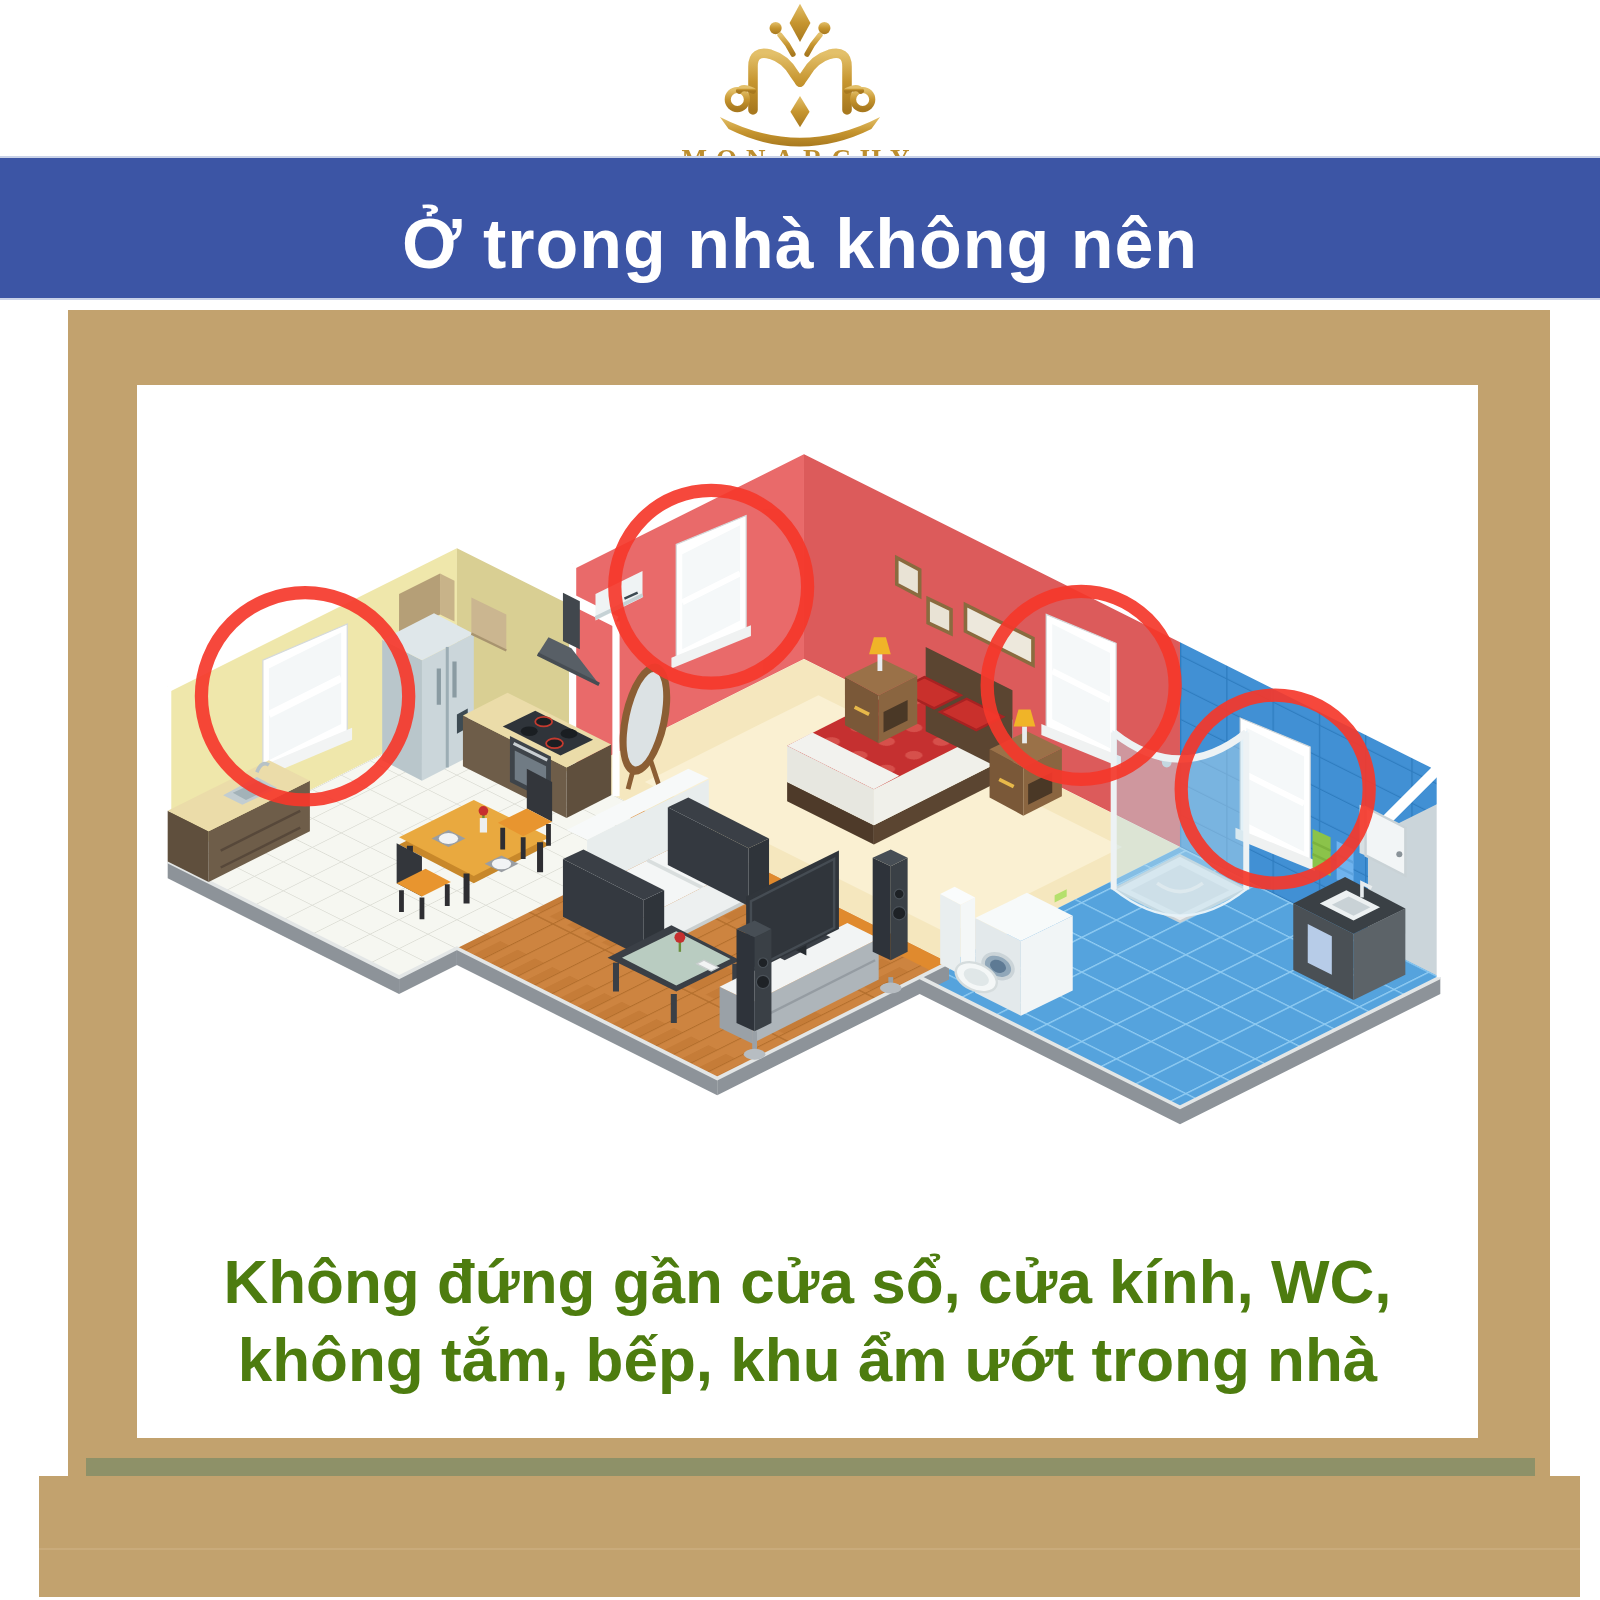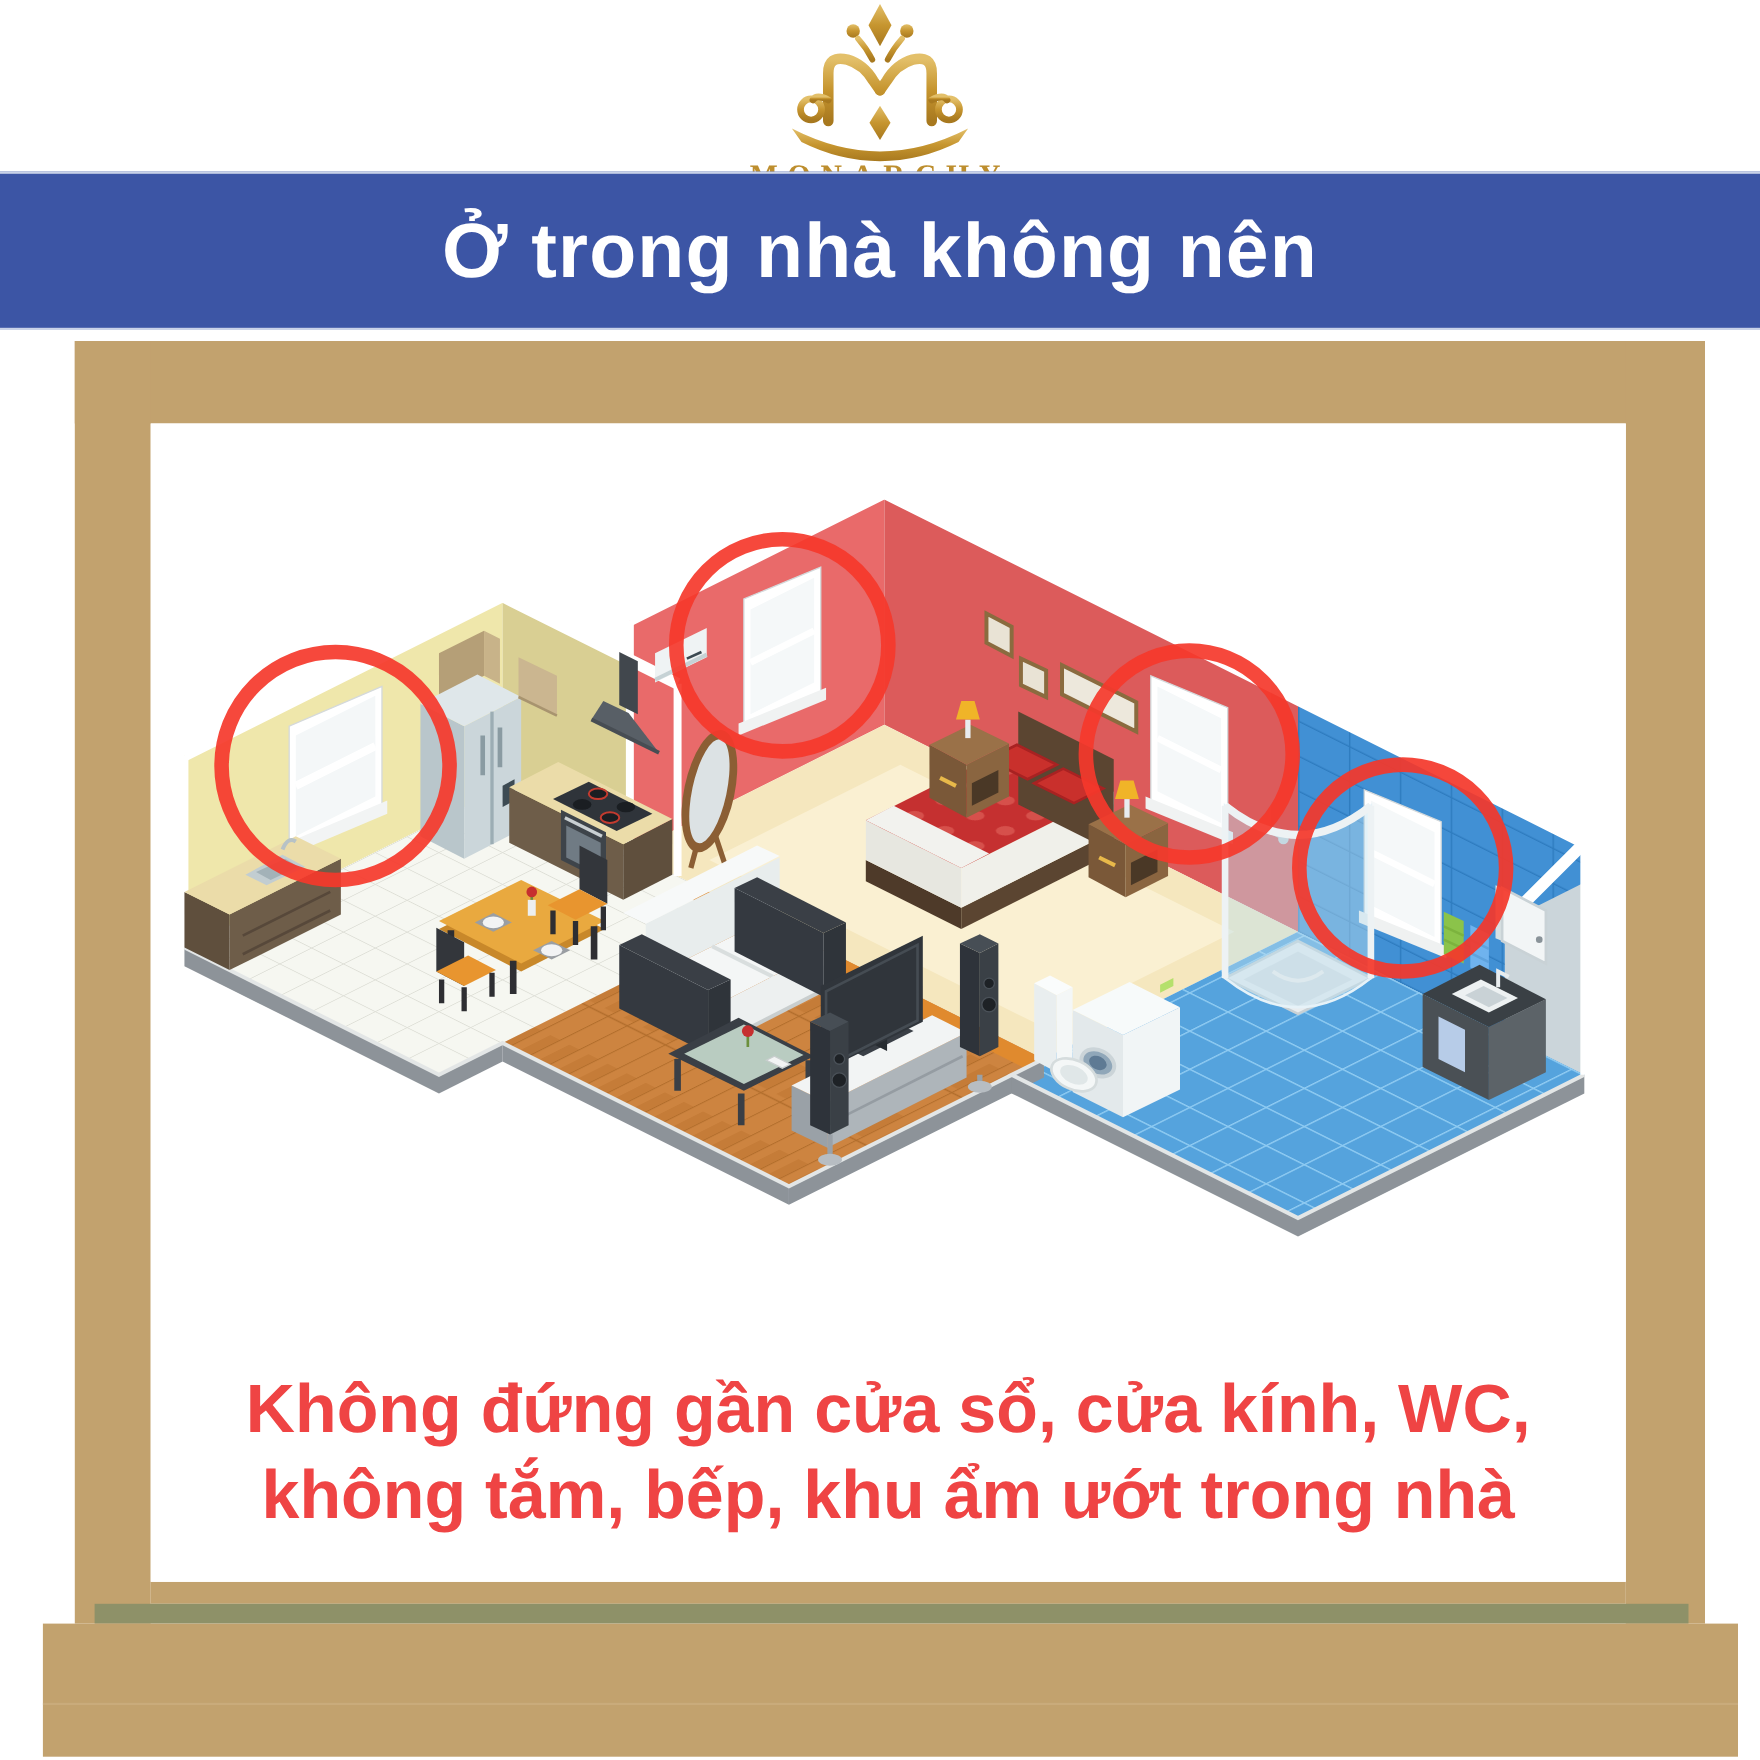--- a/index.html
+++ b/index.html
@@ -4,33 +4,33 @@
 <style>
   html,body{margin:0;padding:0;}
   body{width:1600px;height:1600px;background:#ffffff;font-family:"Liberation Sans",sans-serif;position:relative;overflow:hidden;}
   .abs{position:absolute;}
   
   .logo{position:absolute;left:50%;top:2px;transform:translateX(-50%);width:320px;text-align:center;}
   .logo svg{display:block;margin:0 auto;}
   .wordmark{margin-top:-6px;font-family:"Liberation Serif",serif;font-weight:700;font-size:27px;letter-spacing:9px;color:#BD8E2E;}
   
   .banner{position:absolute;left:0;top:156px;width:1600px;height:144px;background:#3C55A5;border-top:2px solid #C9D2E8;border-bottom:2px solid #C9D2E8;box-sizing:border-box;}
-  .banner h1{margin:0;height:140px;line-height:140px;text-align:center;color:#ffffff;font-size:70px;font-weight:700;letter-spacing:1px;}
+  .banner h1{margin:16px;height:140px;line-height:140px;text-align:center;color:#ffffff;font-size:70px;font-weight:700;letter-spacing:1px;}
   
   .frame-top{left:68px;top:310px;width:1482px;height:75px;background:#C2A26E;}
   .frame-left{left:68px;top:310px;width:69px;height:1166px;background:#C2A26E;}
   .frame-right{left:1478px;top:310px;width:72px;height:1166px;background:#C2A26E;}
   .frame-bottom{left:137px;top:1438px;width:1341px;height:20px;background:#C2A26E;}
   .easel-shadow{left:86px;top:1458px;width:1449px;height:18px;background:#8E9168;}
   .easel-base{left:39px;top:1476px;width:1541px;height:121px;background:#C2A26E;}
   .easel-base-line{left:39px;top:1548px;width:1541px;height:2px;background:#CDB183;opacity:.6;}
   
   .canvas{left:137px;top:385px;width:1341px;height:1053px;background:#ffffff;}
   .scene{position:absolute;left:10px;top:45px;}
-  .caption{position:absolute;left:0;top:858px;width:1341px;text-align:center;color:#ef4444;font-weight:700;font-size:62px;line-height:1.26;}
+  .caption{position:absolute;left:0;top:858px;width:1341px;text-align:center;color:#4d7c0f;font-weight:700;font-size:62px;line-height:1.26;}
 </style>
 </head>
 <body>
 
 <div>
 
   <header class="logo">
     <svg width="210" height="148" viewBox="0 0 240 170">
       <defs>
         <linearGradient id="gold" x1="0" y1="0" x2="0" y2="1">

